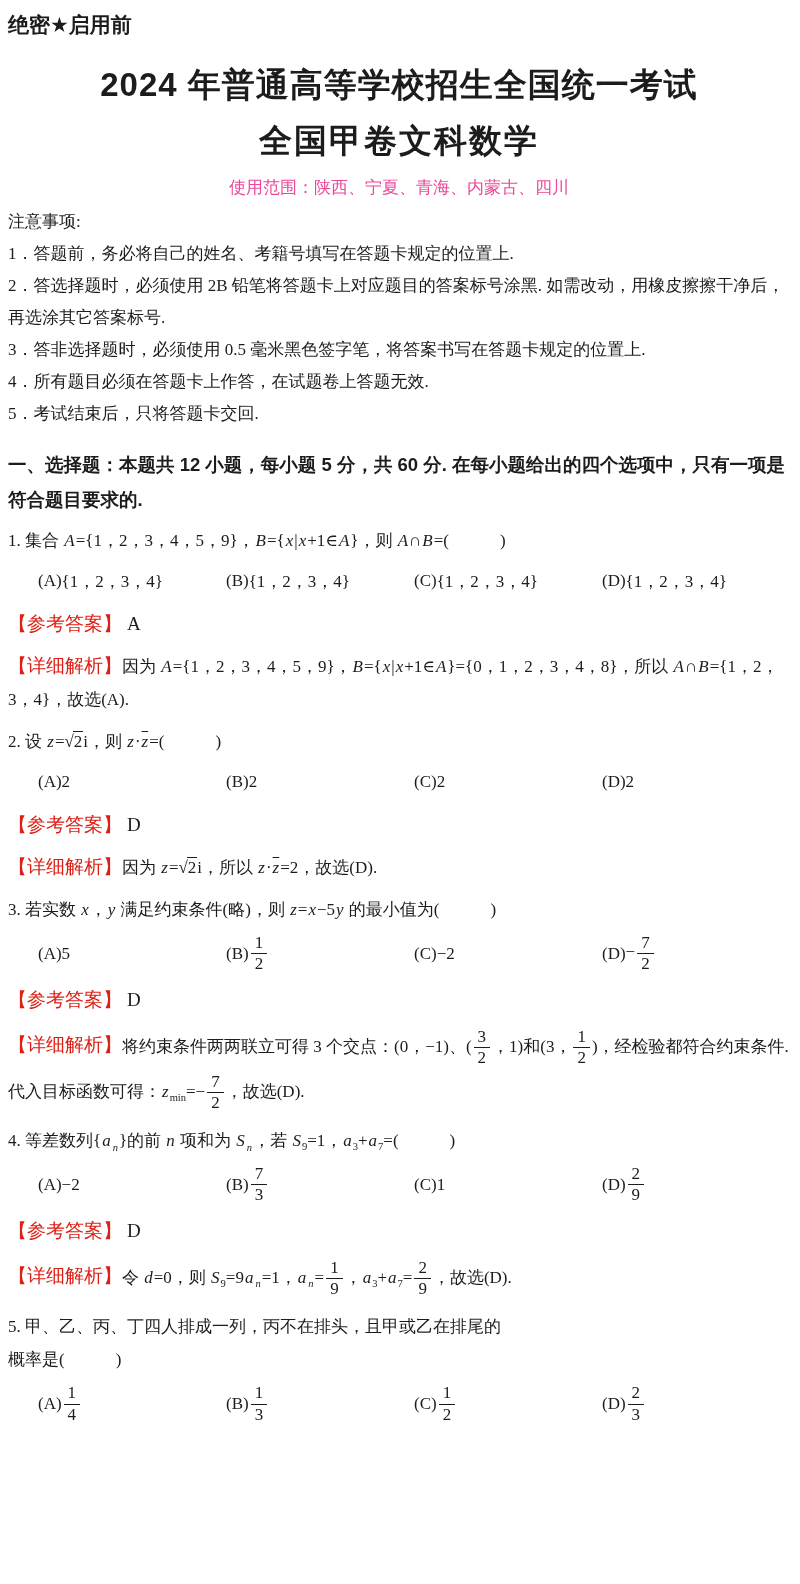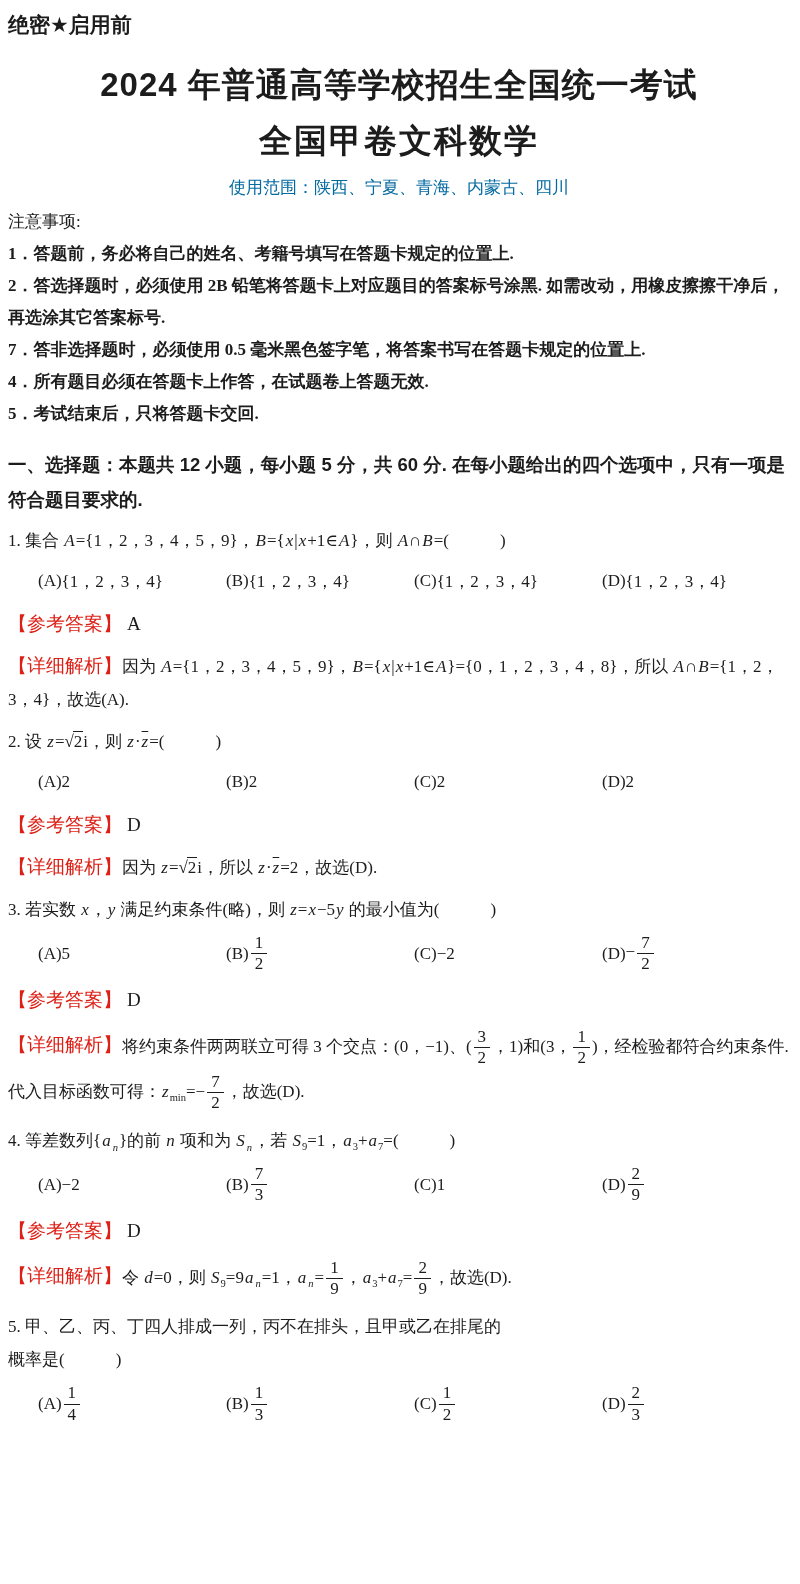--- a/index.html
+++ b/index.html
@@ -17,24 +17,24 @@
     font-weight:bold;font-size:21px;line-height:26px;
   }
   .title{
     text-align:center;
     font-family:"Liberation Sans","DejaVu Sans",sans-serif;
     font-weight:bold;
   }
   .title-line1{font-size:33px;line-height:42px;margin-top:26px;letter-spacing:1px;}
   .title-line2{font-size:33px;line-height:42px;margin-top:14px;letter-spacing:2px;}
   .scope{
-    text-align:center;color:#0369a1;font-size:17px;line-height:24px;margin-top:14px;
+    text-align:center;color:#ec4899;font-size:17px;line-height:24px;margin-top:14px;
   }
   .notice-title{line-height:32px;margin-top:6px;}
-  .notice-item{line-height:32px;font-weight:bold;}
+  .notice-item{line-height:32px;}
   .section-header{
     font-family:"Liberation Sans","DejaVu Sans",sans-serif;
     font-weight:bold;font-size:18.5px;line-height:35px;margin-top:17px;
   }
 
   .question{margin-top:2px;}
   .stem{line-height:33px;margin-top:7px;}
   .options{
     display:flex;align-items:center;
     padding-left:30px;margin:5px 0 2px 0;min-height:38px;
@@ -68,21 +68,21 @@
 
 <div class="page">
   <div class="classification">绝密★启用前</div>
   <div class="title title-line1">2024 年普通高等学校招生全国统一考试</div>
   <div class="title title-line2">全国甲卷文科数学</div>
   <div class="scope">使用范围：陕西、宁夏、青海、内蒙古、四川</div>
   <div class="notice-title">注意事项:</div>
   <div id="notice-list">
       <div class="notice-item">1．答题前，务必将自己的姓名、考籍号填写在答题卡规定的位置上.</div>
       <div class="notice-item">2．答选择题时，必须使用 2B 铅笔将答题卡上对应题目的答案标号涂黑. 如需改动，用橡皮擦擦干净后，再选涂其它答案标号.</div>
-      <div class="notice-item">7．答非选择题时，必须使用 0.5 毫米黑色签字笔，将答案书写在答题卡规定的位置上.</div>
+      <div class="notice-item">3．答非选择题时，必须使用 0.5 毫米黑色签字笔，将答案书写在答题卡规定的位置上.</div>
       <div class="notice-item">4．所有题目必须在答题卡上作答，在试题卷上答题无效.</div>
       <div class="notice-item">5．考试结束后，只将答题卡交回.</div>
     </div>
   <div class="section-header">一、选择题：本题共 12 小题，每小题 5 分，共 60 分. 在每小题给出的四个选项中，只有一项是符合题目要求的.</div>
   <div id="questions">
       <div class="question">
         <div class="stem">1. 集合 <span class="math-var">A</span>={1，2，3，4，5，9}，<span class="math-var">B</span>={<span class="math-var">x</span>|<span class="math-var">x</span>+1∈<span class="math-var">A</span>}，则 <span class="math-var">A</span>∩<span class="math-var">B</span>=(　　　)</div>
         <div class="options">
           <div class="option">
             <span class="opt-label">(A)</span>

